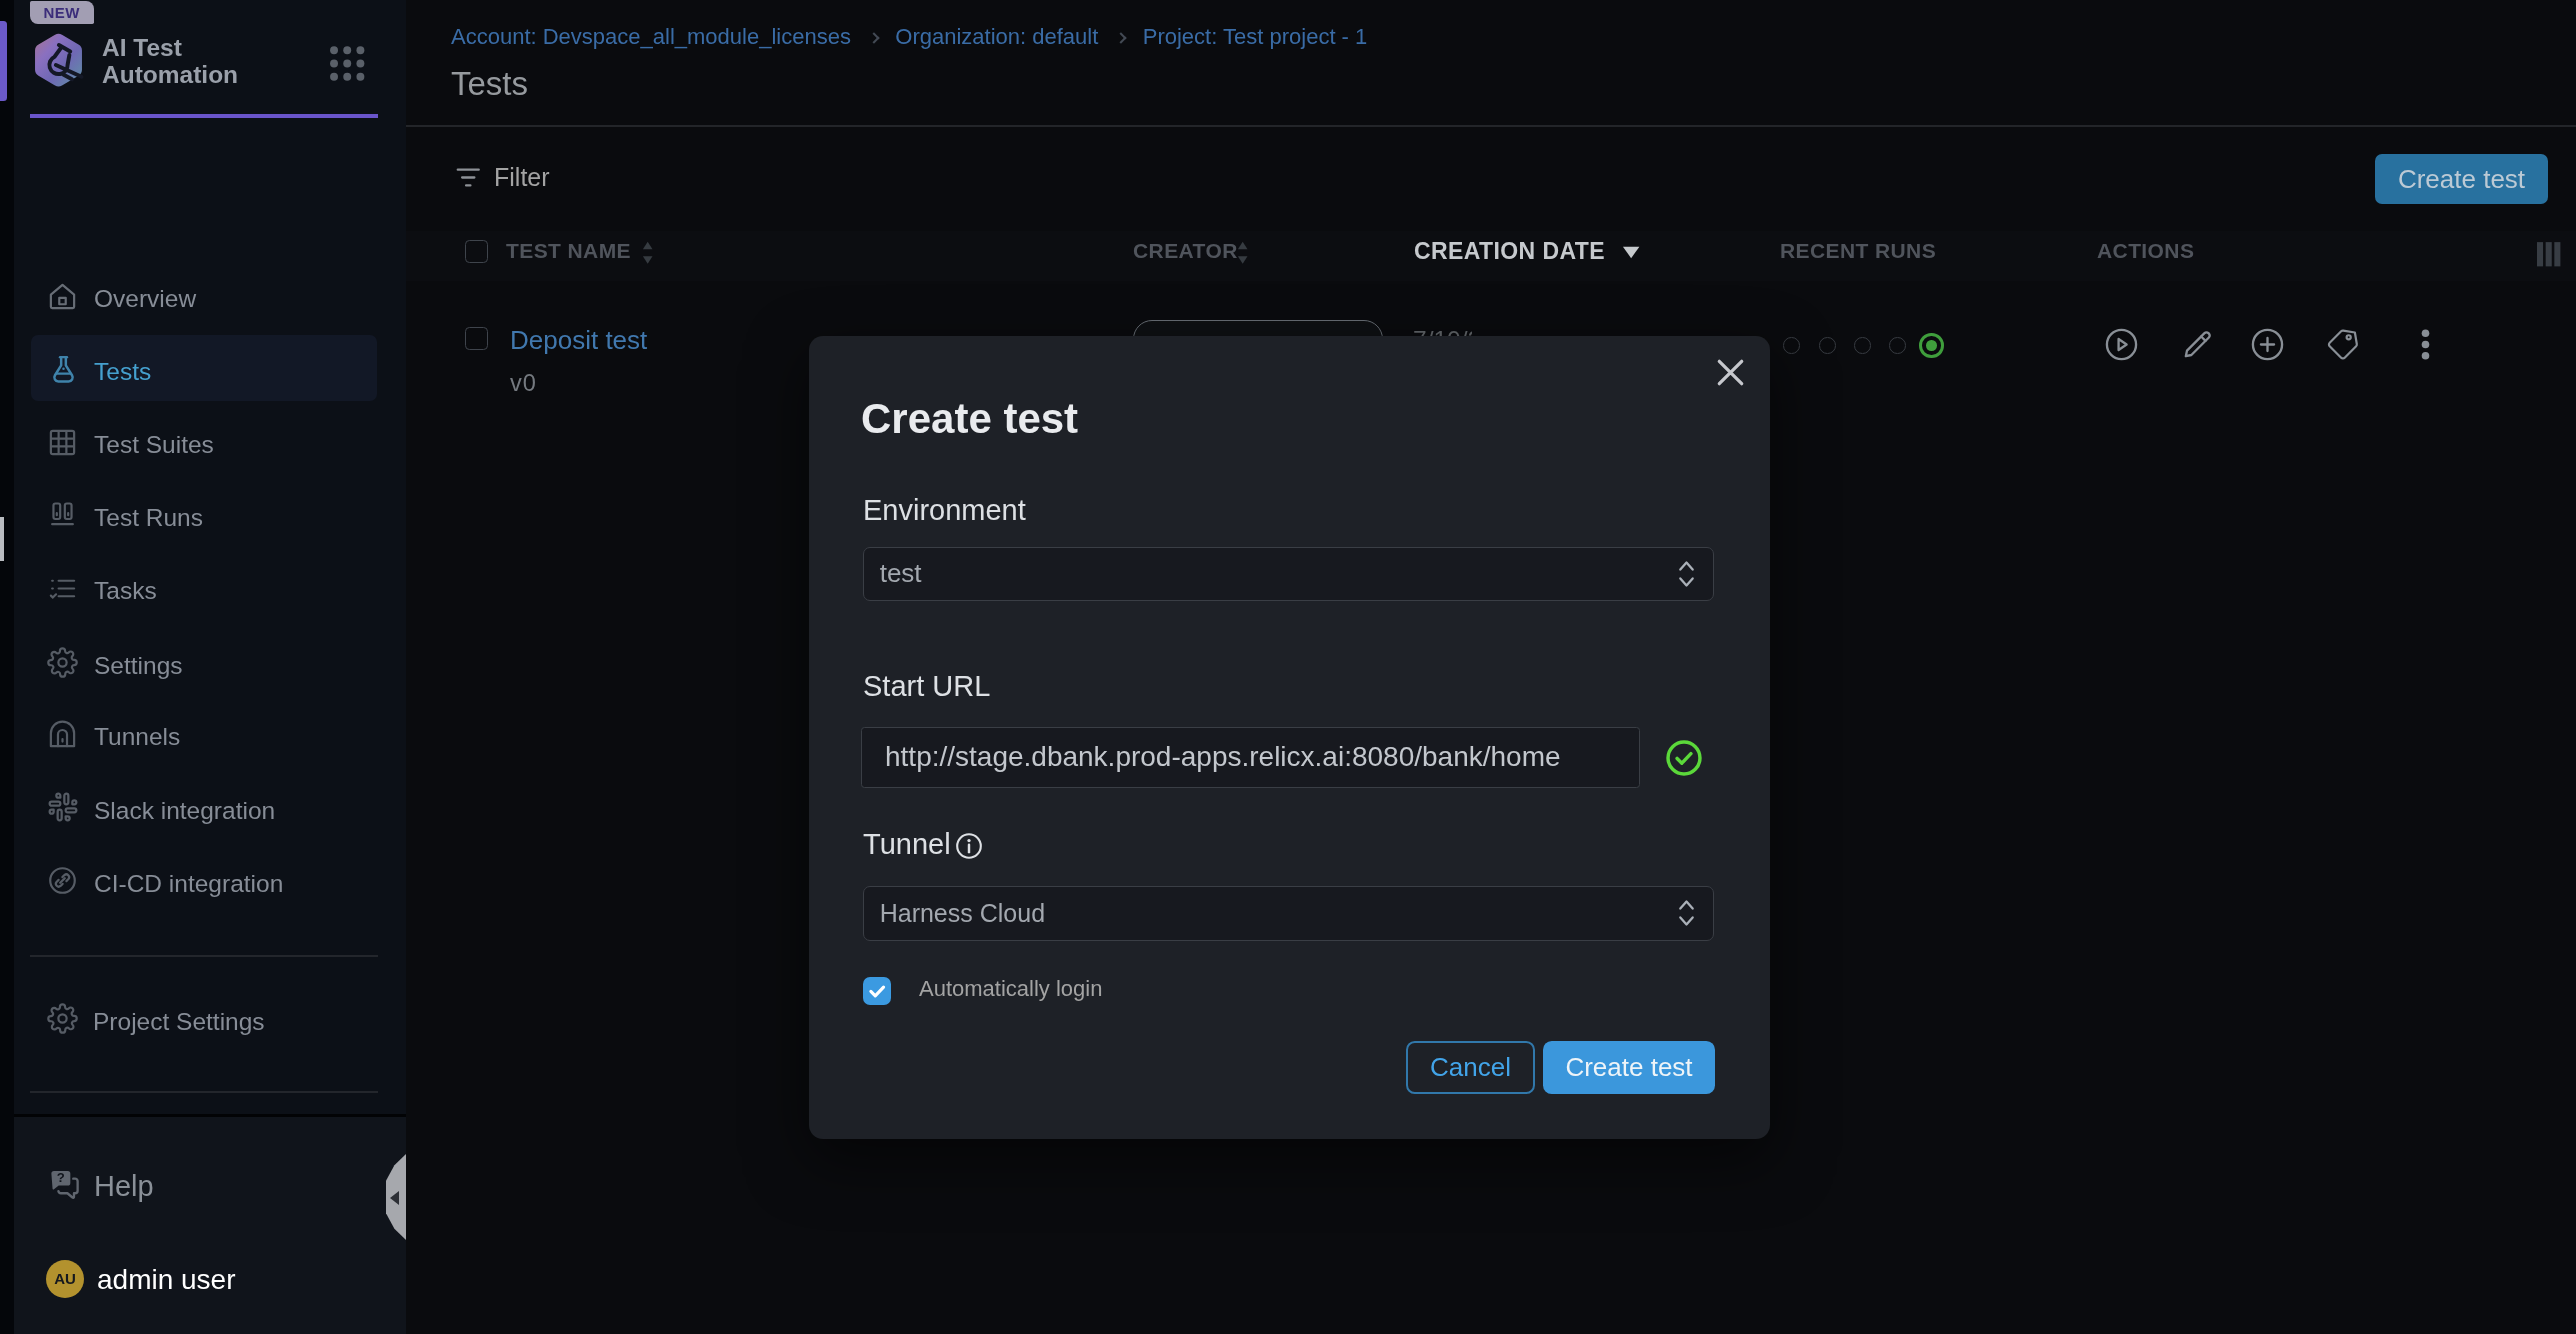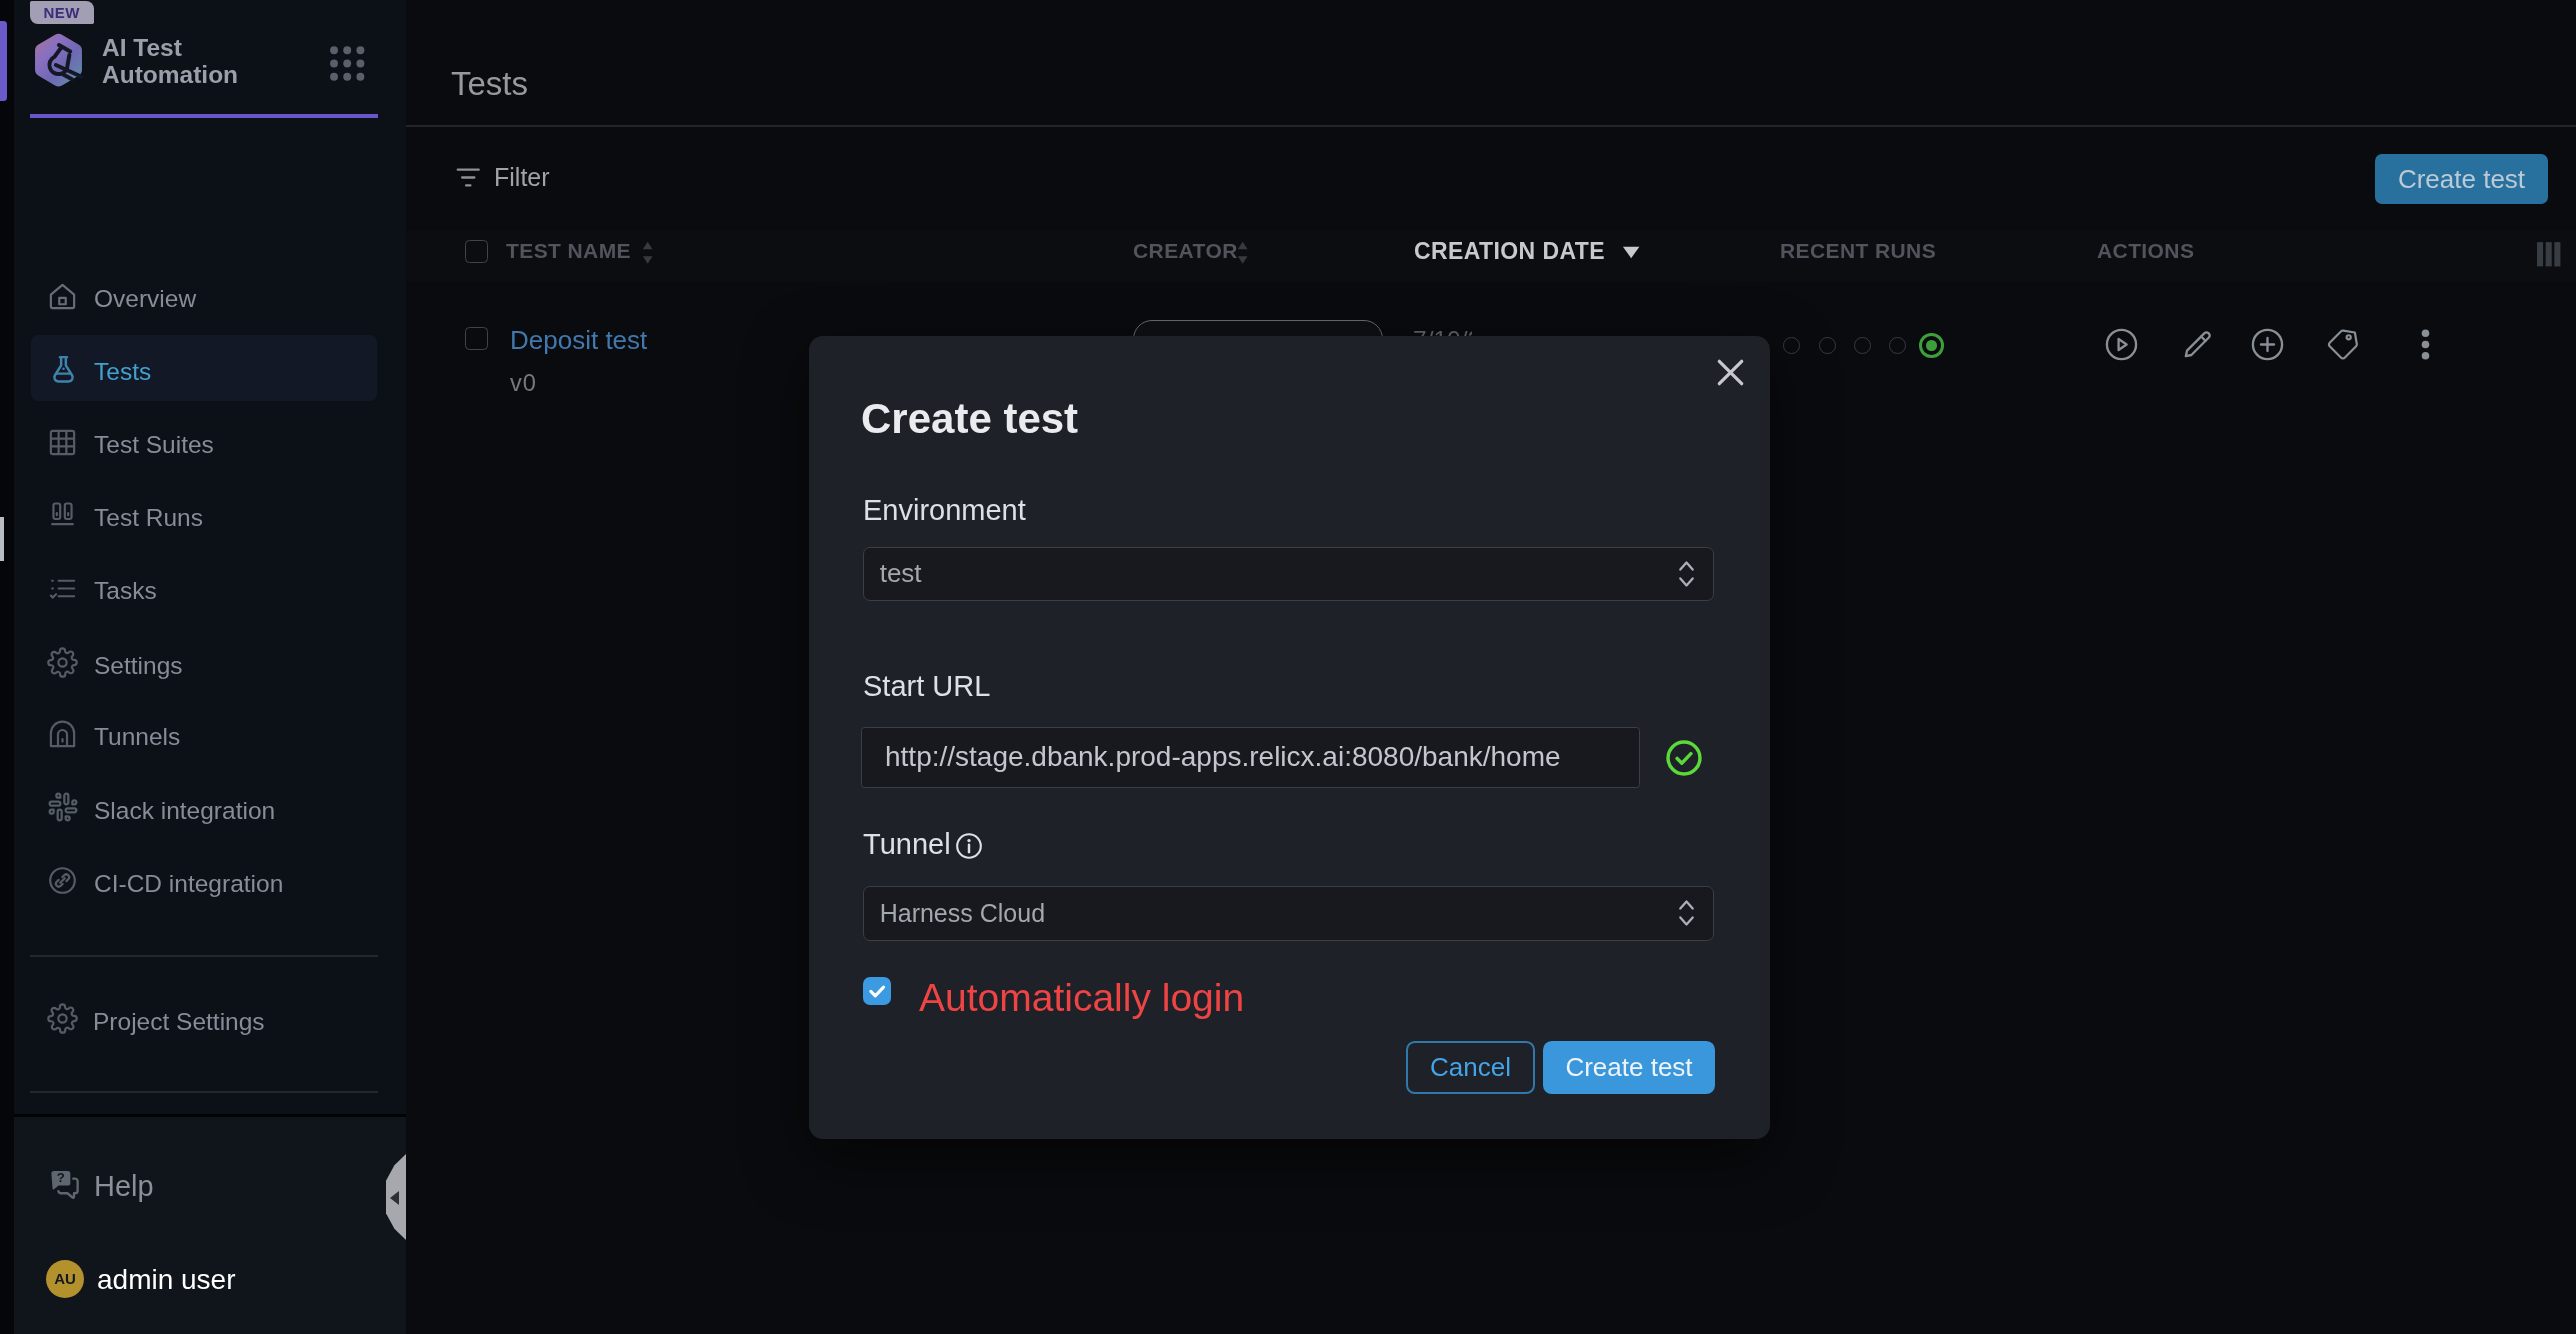--- a/index.html
+++ b/index.html
@@ -149,20 +149,21 @@
 
   <div class="abs" style="left:32px;top:1260px;width:38px;height:38px;border-radius:50%;background:#b3922e;color:#15181e;font-size:15px;font-weight:bold;text-align:center;line-height:38px;">AU</div>
   <div class="abs" style="left:83px;top:1264px;font-size:28px;color:#ffffff;">admin user</div>
 
   <div class="abs" style="left:372px;top:1154px;width:20px;height:86px;background:#a6a8ad;clip-path:polygon(100% 0, 100% 100%, 42% 87%, 0 69%, 0 31%, 42% 13%);"></div>
   <div class="abs" style="left:376px;top:1191px;width:0;height:0;border-top:7px solid transparent;border-bottom:7px solid transparent;border-right:9.6px solid #2c2f35;"></div>
 </div>
 
 <div class="abs" id="content" style="left:406px;top:0;width:2170px;height:1334px;background:#0a0b0e;">
 
+  <div class="abs" style="left:45px;top:23.6px;font-size:22px;color:#3a6ca6;white-space:nowrap;">Account: Devspace_all_module_licenses<span class="csep"></span>Organization: default<span class="csep"></span>Project: Test project - 1</div>
 
   <div class="abs" style="left:45px;top:65px;font-size:33px;font-weight:500;color:#969a9e;">Tests</div>
 
   <div class="abs" style="left:0;top:125px;width:2170px;height:1.7px;background:#232529;"></div>
 
   <svg class="abs" style="left:50px;top:166px;" width="24.5" height="23" viewBox="0 0 28 26">
     <g stroke="#8d9196" stroke-width="2.6" stroke-linecap="round">
       <path d="M2 4 h24 M7 13 h14 M11.5 22 h5"></path>
     </g>
   </svg>
@@ -276,18 +277,18 @@
         <path d="M6 22 L13 30 L20 22"></path>
       </g>
     </svg>
   </div>
 
   <div class="abs" style="left:54px;top:641px;width:28px;height:28px;background:#3b9ae1;border-radius:7px;">
     <svg width="28" height="28" viewBox="0 0 32 32">
       <path d="M9 16.5 L14 21.5 L23.5 11.5" fill="none" stroke="#ffffff" stroke-width="3.6" stroke-linecap="round" stroke-linejoin="round"></path>
     </svg>
   </div>
-  <div class="abs" style="left:110px;top:640px;font-size:39px;color:#ef4444;">Automatically login</div>
+  <div class="abs" style="left:110px;top:640px;font-size:22px;color:#a3a3a3;">Automatically login</div>
 
   <div class="abs" style="left:597px;top:705px;width:129px;height:53px;border:2.2px solid #3178ab;border-radius:8.7px;color:#42a4e9;font-size:26px;text-align:center;line-height:49px;">Cancel</div>
   <div class="abs" style="left:734px;top:705px;width:172px;height:53px;background:#3b97dc;border-radius:8.7px;color:#eef4f8;font-size:26px;text-align:center;line-height:53px;">Create test</div>
 </div>
 
 
 </body></html>

